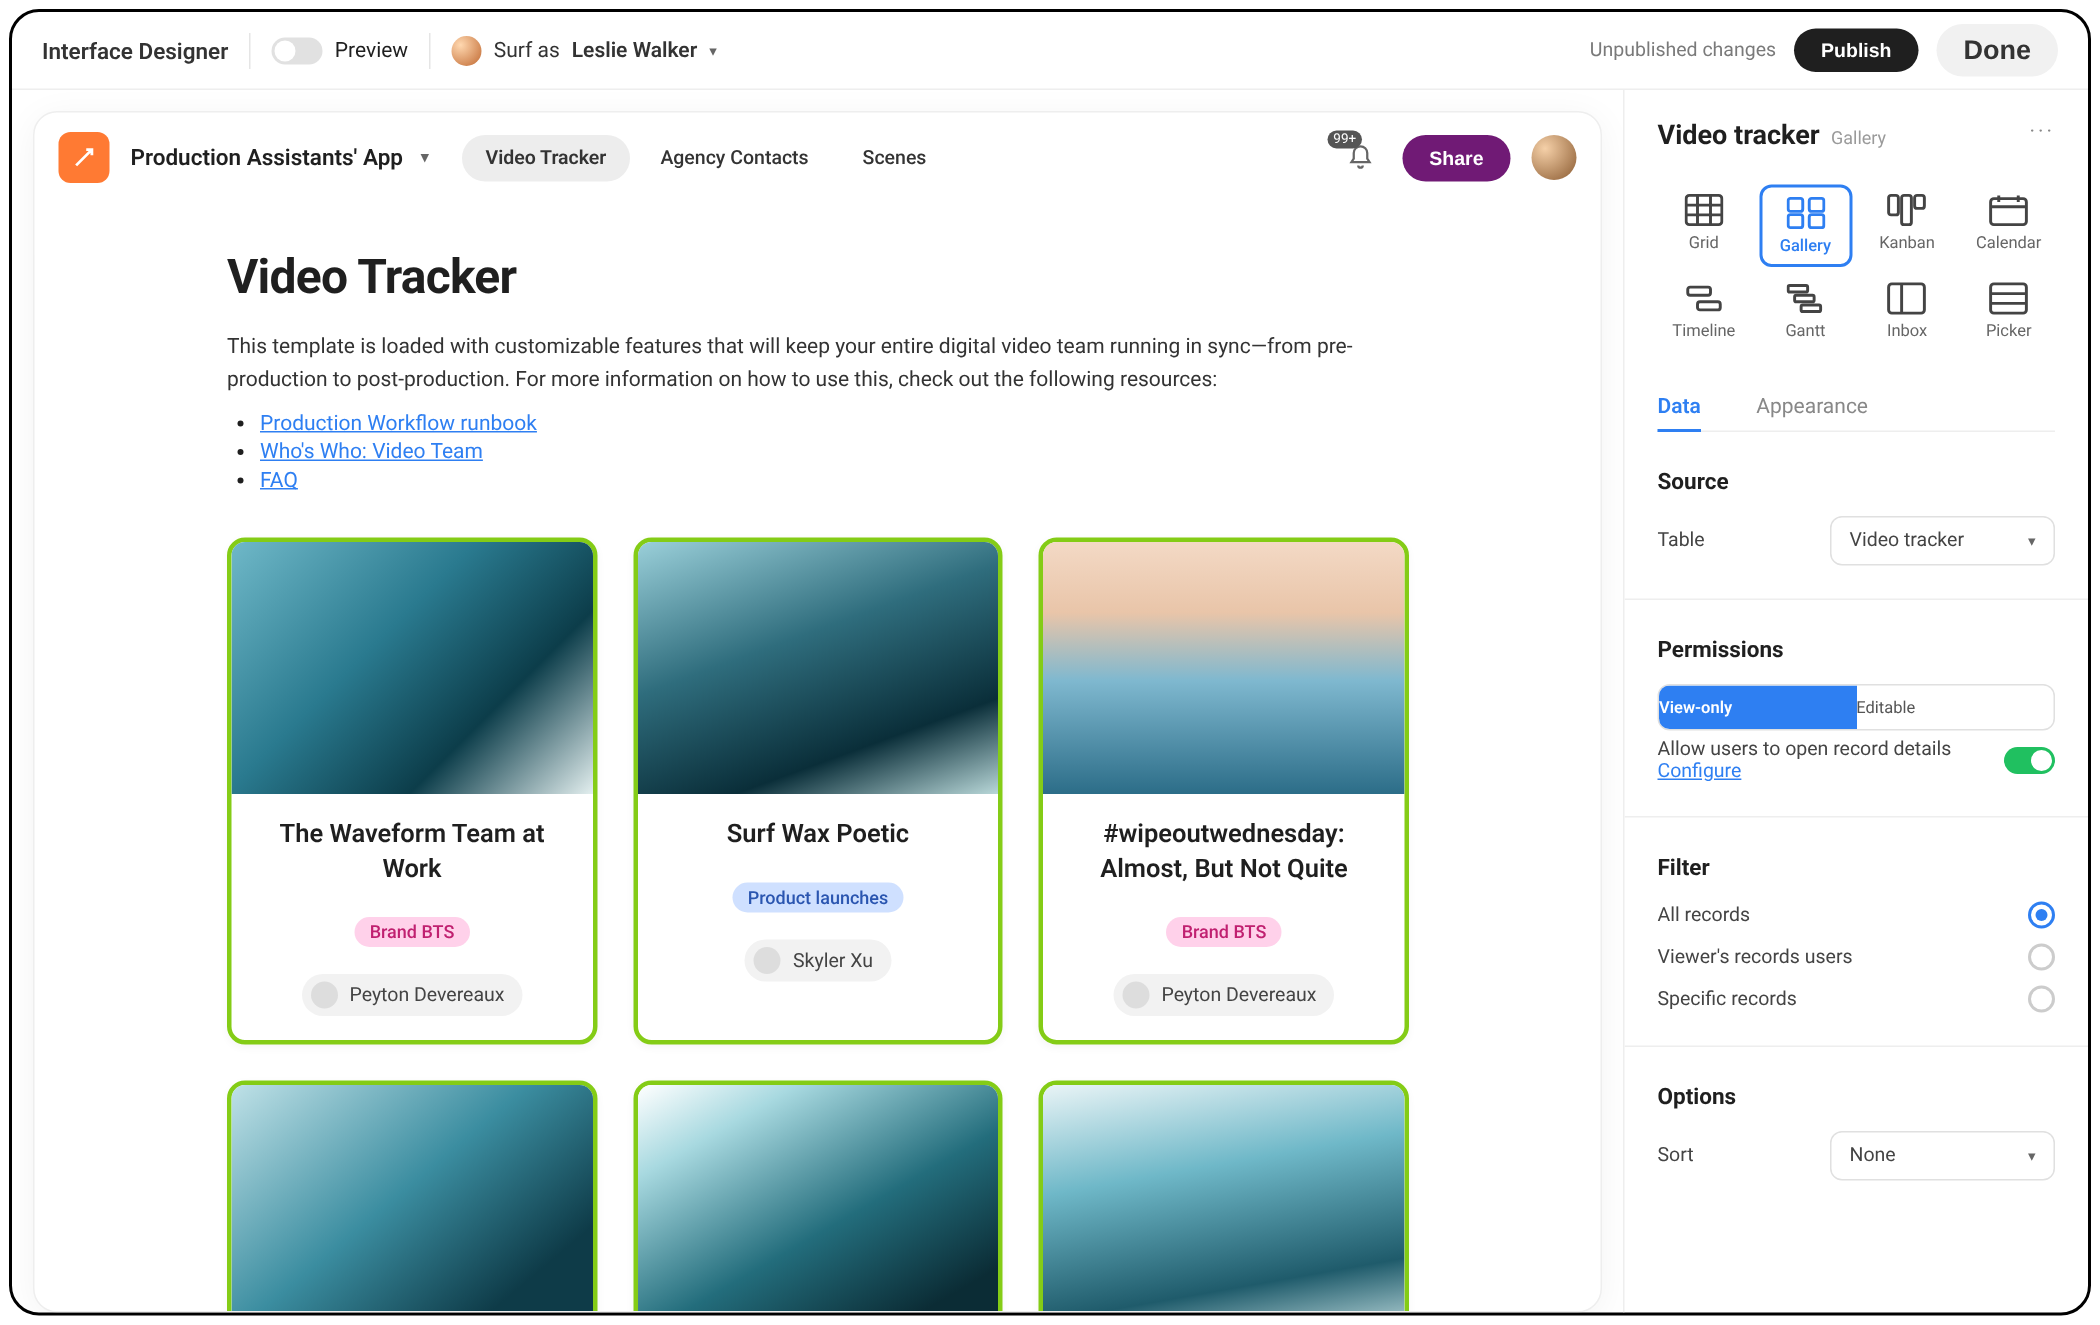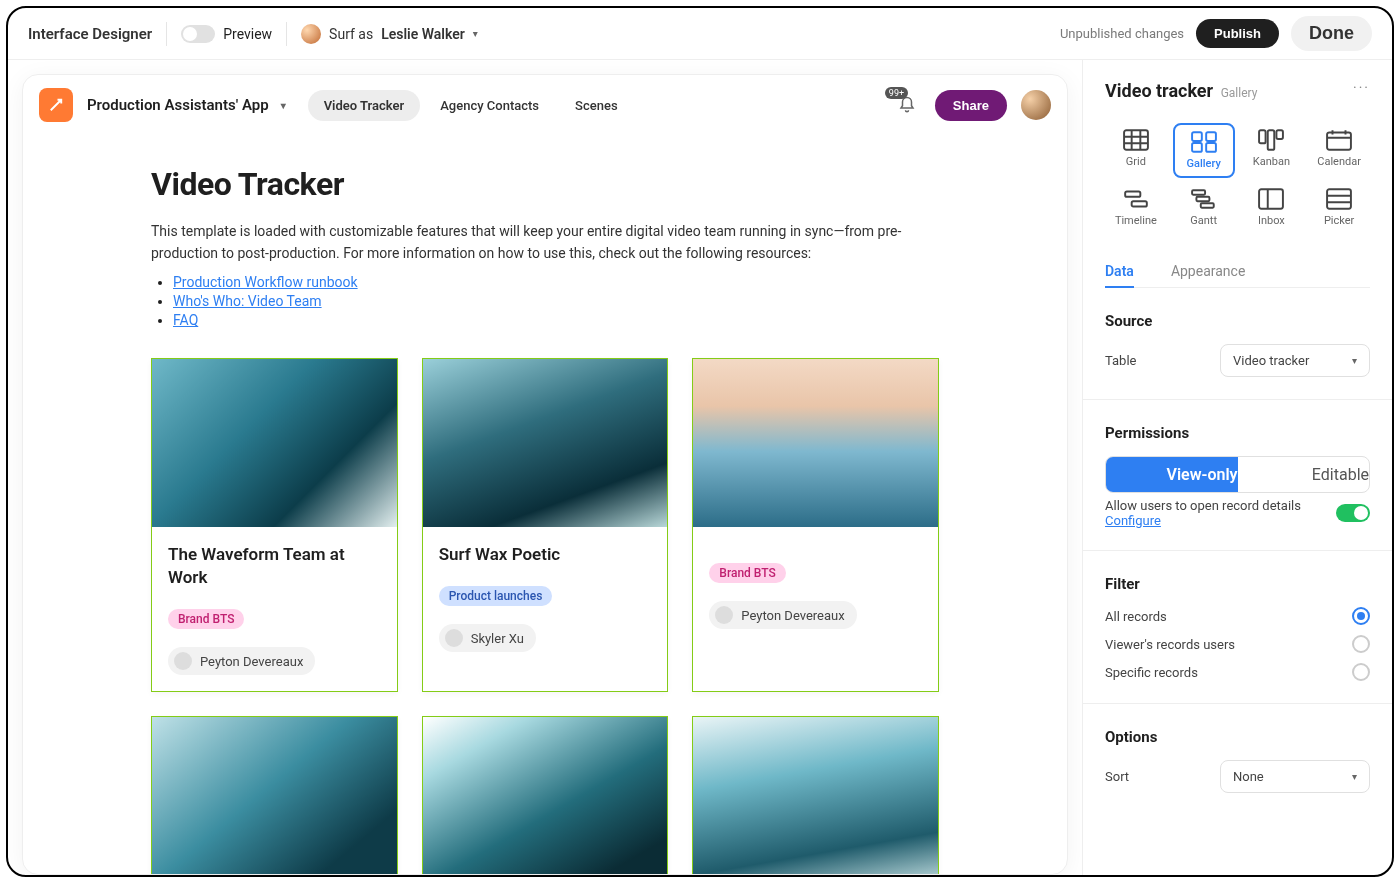--- a/index.html
+++ b/index.html
@@ -105,22 +105,23 @@
 
   .card-body { flex: 1; overflow: auto; padding: 10px 128px 0; }
   .page-title { font-size: 32px; font-weight: 700; margin: 20px 0 18px; letter-spacing: -0.5px; }
   .desc { font-size: 14px; line-height: 1.55; color: #333; max-width: 780px; margin-bottom: 10px; }
   ul.links { margin: 4px 0 30px 22px; }
   ul.links li { margin: 3px 0; font-size: 14px; }
   ul.links a { color: #2e7ff2; text-decoration: underline; }
 
   .gallery { display: grid; grid-template-columns: repeat(3, 1fr); gap: 24px; }
   .gcard {
-    border: 1px solid #84cc16; border-radius: 0; overflow: hidden; background: #fff;
+    border: 3px solid #84cc16; border-radius: 12px; overflow: hidden; background: #fff;
     box-shadow: 0 2px 6px rgba(0,0,0,0.04);
+    text-align: center;
   }
   .gcard .img { height: 168px; }
   .wave1 { background: linear-gradient(135deg,#6fb8c8 0%,#2a7a8f 40%,#0c3d4a 70%,#e3efef 100%); }
   .wave2 { background: linear-gradient(160deg,#9acfd9 0%,#2f6d7d 40%,#0a2e39 75%,#b8d7d8 100%); }
   .wave3 { background: linear-gradient(180deg,#f3d9c5 0%,#e9c5a9 28%,#7fb8cf 55%,#2c6d88 100%); }
   .wave4 { background: linear-gradient(140deg,#bfe1e7 0%,#3b8da0 45%,#0e3b48 80%); }
   .wave5 { background: linear-gradient(150deg,#fff 0%,#a8d9e0 20%,#236d7c 55%,#0b2c35 85%); }
   .wave6 { background: linear-gradient(170deg,#e9f4f6 0%,#6fb8c8 35%,#1f5b6b 75%,#c7e2e4 100%); }
   .gcard .body { padding: 16px; }
   .gtitle { font-weight: 600; font-size: 17px; line-height: 1.35; }
@@ -152,21 +153,21 @@
   .tabs2 .t.active::after { content: ""; position: absolute; left: 0; right: 0; bottom: -1px; height: 2px; background: #2e7ff2; }
 
   .sect { margin-top: 24px; }
   .sect h3 { font-size: 15px; font-weight: 700; margin-bottom: 14px; }
   .row { display: flex; align-items: center; justify-content: space-between; font-size: 13px; color: #444; margin: 10px 0; }
   .select {
     display: flex; align-items: center; justify-content: space-between;
     border: 1px solid #e0e0e0; border-radius: 8px; padding: 8px 12px; font-size: 13px; color: #444; width: 150px;
   }
   .seg { display: flex; border: 1px solid #e0e0e0; border-radius: 8px; overflow: hidden; margin-top: 4px; }
-  .seg .s { flex: 1; padding: 8px 0; text-align: right; font-size: 16px; color: #555; }
+  .seg .s { flex: 1; padding: 8px 0; text-align: left; font-size: 11px; color: #555; }
   .seg .s.active { background: #2e7ff2; color: #fff; font-weight: 600; }
   .smalllink { color: #2e7ff2; font-size: 13px; }
   .radio { width: 18px; height: 18px; border: 2px solid #ccc; border-radius: 50%; position: relative; }
   .radio.on { border-color: #2e7ff2; }
   .radio.on::after { content: ""; position: absolute; inset: 3px; background: #2e7ff2; border-radius: 50%; }
   .hr { height: 1px; background: #eee; margin: 22px -22px 0 -22px; }
 </style>
 </head>
 <body>
 
@@ -255,20 +256,21 @@
                 <span class="tag blue">Product launches</span><br>
                 <span class="chip">
                     <span class="dot"></span>
                     <span>Skyler Xu</span>
                   </span>
               </div>
             </div>
             <div class="gcard">
               <div class="img wave3"></div>
               <div class="body">
+                <div class="gtitle">#wipeoutwednesday: Almost, But Not Quite</div>
                 <span class="tag pink">Brand BTS</span><br>
                 <span class="chip">
                     <span class="dot"></span>
                     <span>Peyton Devereaux</span>
                   </span>
               </div>
             </div>
             <div class="gcard">
                 <div class="img wave4"></div>
               </div>

